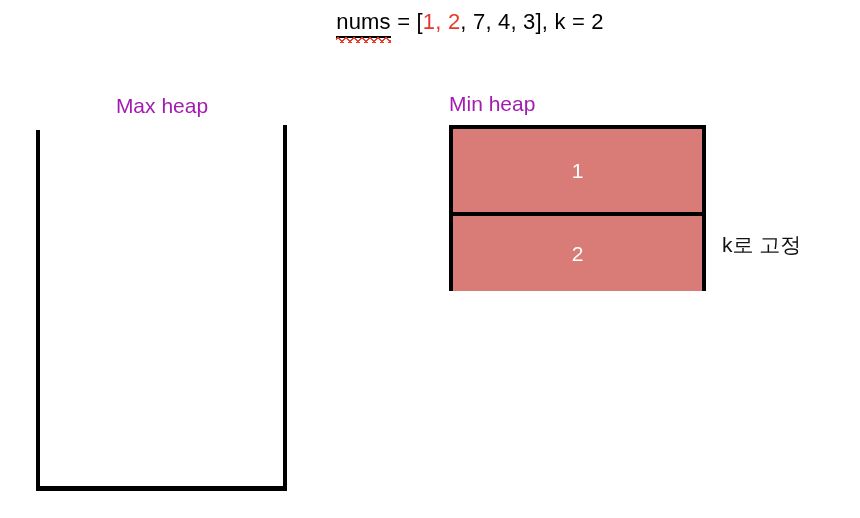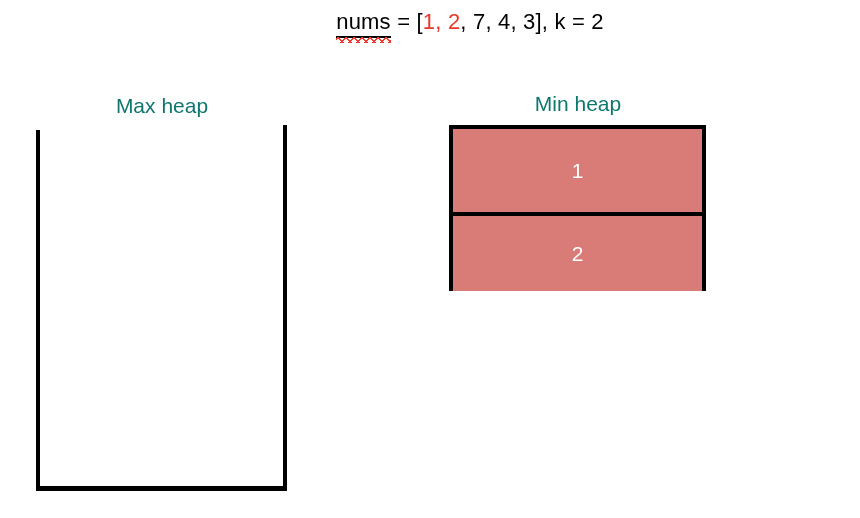--- a/index.html
+++ b/index.html
@@ -56,24 +56,24 @@
       linear-gradient(-45deg, transparent 45%, #ef3b2c 45%, #ef3b2c 62%, transparent 62%);
     background-position: 0 0, 4px 0;
   }
 
   
   .heap-title {
     position: absolute;
     font-size: 21px;
     line-height: 24px;
     white-space: nowrap;
-    color: #0f766e;
+    color: #a21caf;
   }
   #max-heap-title { left: 36px; top: 94px; width: 252px; text-align: center; }
-  #min-heap-title { left: 449px; top: 92px; width: 258px; text-align: center; }
+  #min-heap-title { left: 449px; top: 92px; width: 258px; text-align: left; }
 
   
   #max-heap-container {
     position: absolute;
     left: 36px;
     top: 125px;
     width: 251px;
     height: 366px;
   }
   #max-heap-container .wall {
@@ -161,13 +161,14 @@
 <div id="min-heap-container">
   <div class="min-cell">
     <span class="cell-value">1</span>
   </div>
   <div class="min-cell">
     <span class="cell-value">2</span>
   </div>
 </div>
 
 <div id="size-note">
+  <span class="note-line">k로 고정</span>
 </div>
 
 </body></html>

